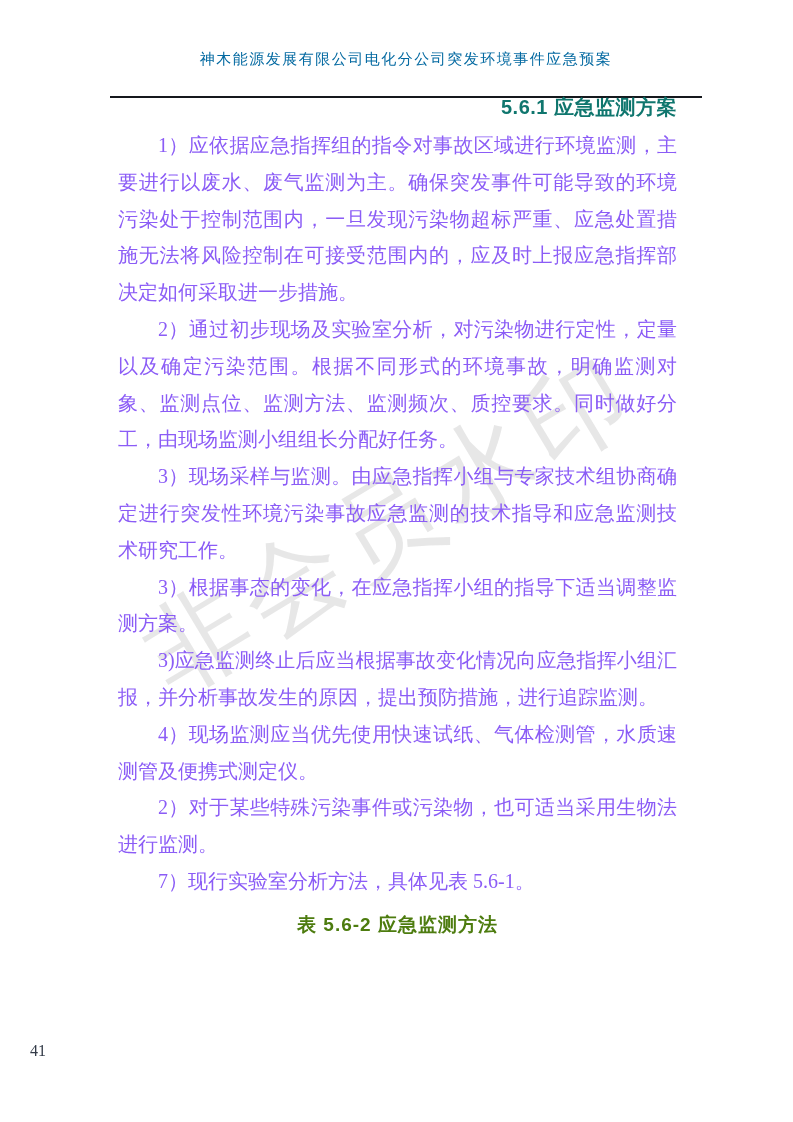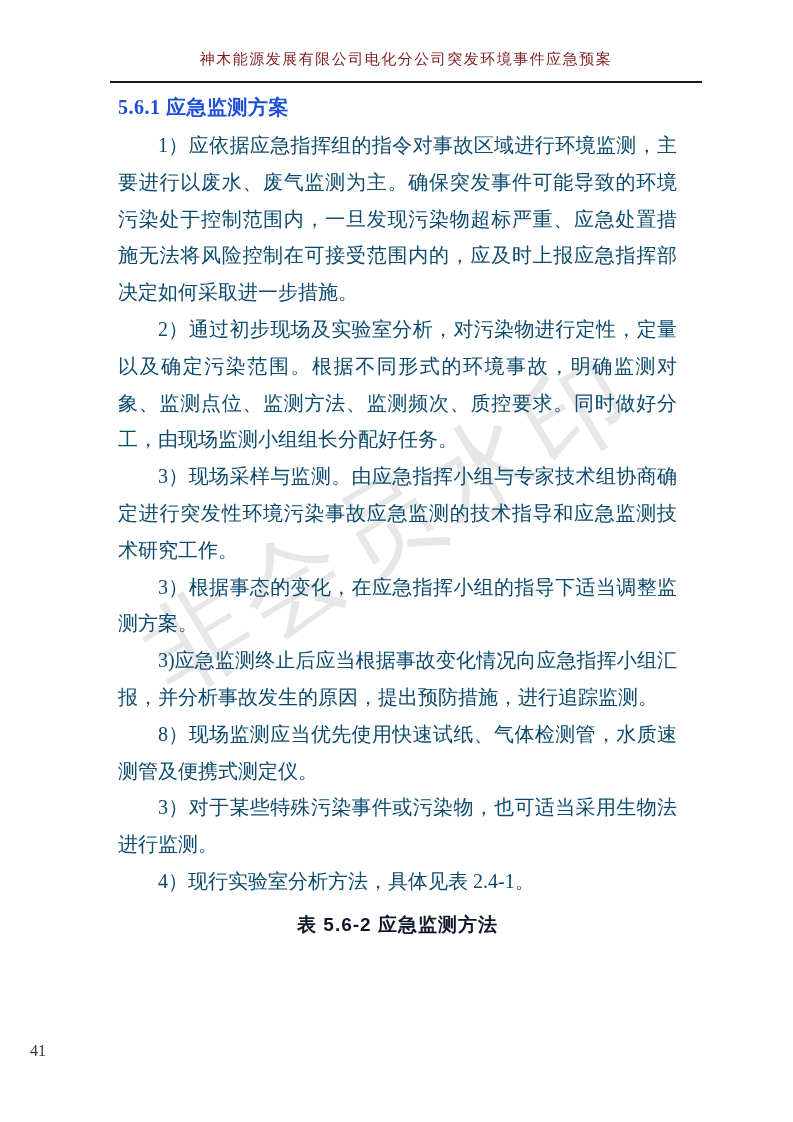--- a/index.html
+++ b/index.html
@@ -14,22 +14,22 @@
     color: #323a47;
   }
   .header {
     position: absolute;
     top: 50px;
     left: 110px;
     width: 592px;
     text-align: center;
     font-size: 15px;
     letter-spacing: 1.5px;
-    color: #7f1d1d;
-    padding-bottom: 12px;
+    color: #0369a1;
+    padding-bottom: 27px;
     border-bottom: 2px solid #15181d;
   }
   .watermark {
     position: absolute;
     left: 155px;
     top: 598px;
     font-family: "Liberation Sans", "DejaVu Sans", sans-serif;
     font-size: 102px;
     letter-spacing: 8px;
     color: rgba(70, 70, 70, 0.13);
@@ -41,40 +41,41 @@
     z-index: 0;
   }
   .content {
     position: absolute;
     top: 86px;
     left: 118px;
     width: 559px;
     z-index: 1;
   }
   .sec-heading {
-    font-family: Liberation Serif, serif;
+    font-family: Liberation Sans, sans-serif;
     font-weight: bold;
     font-size: 20px;
-    color: #1d4ed8;
+    color: #0f766e;
     margin: 8px 0 6px 0;
     letter-spacing: 0.5px;
+    text-align: right;
   }
   .para {
     font-size: 20px;
     line-height: 36.8px;
     text-align: justify;
     text-indent: 2em;
     margin: 0;
-    color: #0c4a6e;
+    color: #8b5cf6;
   }
   .table-caption {
     font-family: "Liberation Sans", "DejaVu Sans", sans-serif;
     font-weight: bold;
     font-size: 19px;
-    color: #0f172a;
+    color: #4d7c0f;
     text-align: center;
     margin-top: 12px;
     letter-spacing: 1px;
   }
   .page-number {
     position: absolute;
     bottom: 62px;
     left: 0;
     width: 100%;
     text-align: left;
@@ -97,23 +98,23 @@
 
     <div class="sec-heading">5.6.1 应急监测方案</div>
 
     <p class="para">1）应依据应急指挥组的指令对事故区域进行环境监测，主要进行以废水、废气监测为主。确保突发事件可能导致的环境污染处于控制范围内，一旦发现污染物超标严重、应急处置措施无法将风险控制在可接受范围内的，应及时上报应急指挥部决定如何采取进一步措施。</p>
     <p class="para">2）通过初步现场及实验室分析，对污染物进行定性，定量以及确定污染范围。根据不同形式的环境事故，明确监测对象、监测点位、监测方法、监测频次、质控要求。同时做好分工，由现场监测小组组长分配好任务。</p>
     <p class="para">3）现场采样与监测。由应急指挥小组与专家技术组协商确定进行突发性环境污染事故应急监测的技术指导和应急监测技术研究工作。</p>
     <p class="para">3）根据事态的变化，在应急指挥小组的指导下适当调整监测方案。</p>
     <p class="para">3)应急监测终止后应当根据事故变化情况向应急指挥小组汇报，并分析事故发生的原因，提出预防措施，进行追踪监测。</p>
 
 
-    <p class="para">8）现场监测应当优先使用快速试纸、气体检测管，水质速测管及便携式测定仪。</p>
-    <p class="para">3）对于某些特殊污染事件或污染物，也可适当采用生物法进行监测。</p>
-    <p class="para">4）现行实验室分析方法，具体见表 2.4-1。</p>
+    <p class="para">4）现场监测应当优先使用快速试纸、气体检测管，水质速测管及便携式测定仪。</p>
+    <p class="para">2）对于某些特殊污染事件或污染物，也可适当采用生物法进行监测。</p>
+    <p class="para">7）现行实验室分析方法，具体见表 5.6-1。</p>
 
     <div class="table-caption">表 5.6-2 应急监测方法</div>
 
   </div>
 
   <div class="page-number">41</div>
 
 </div>
 
 </body></html>

